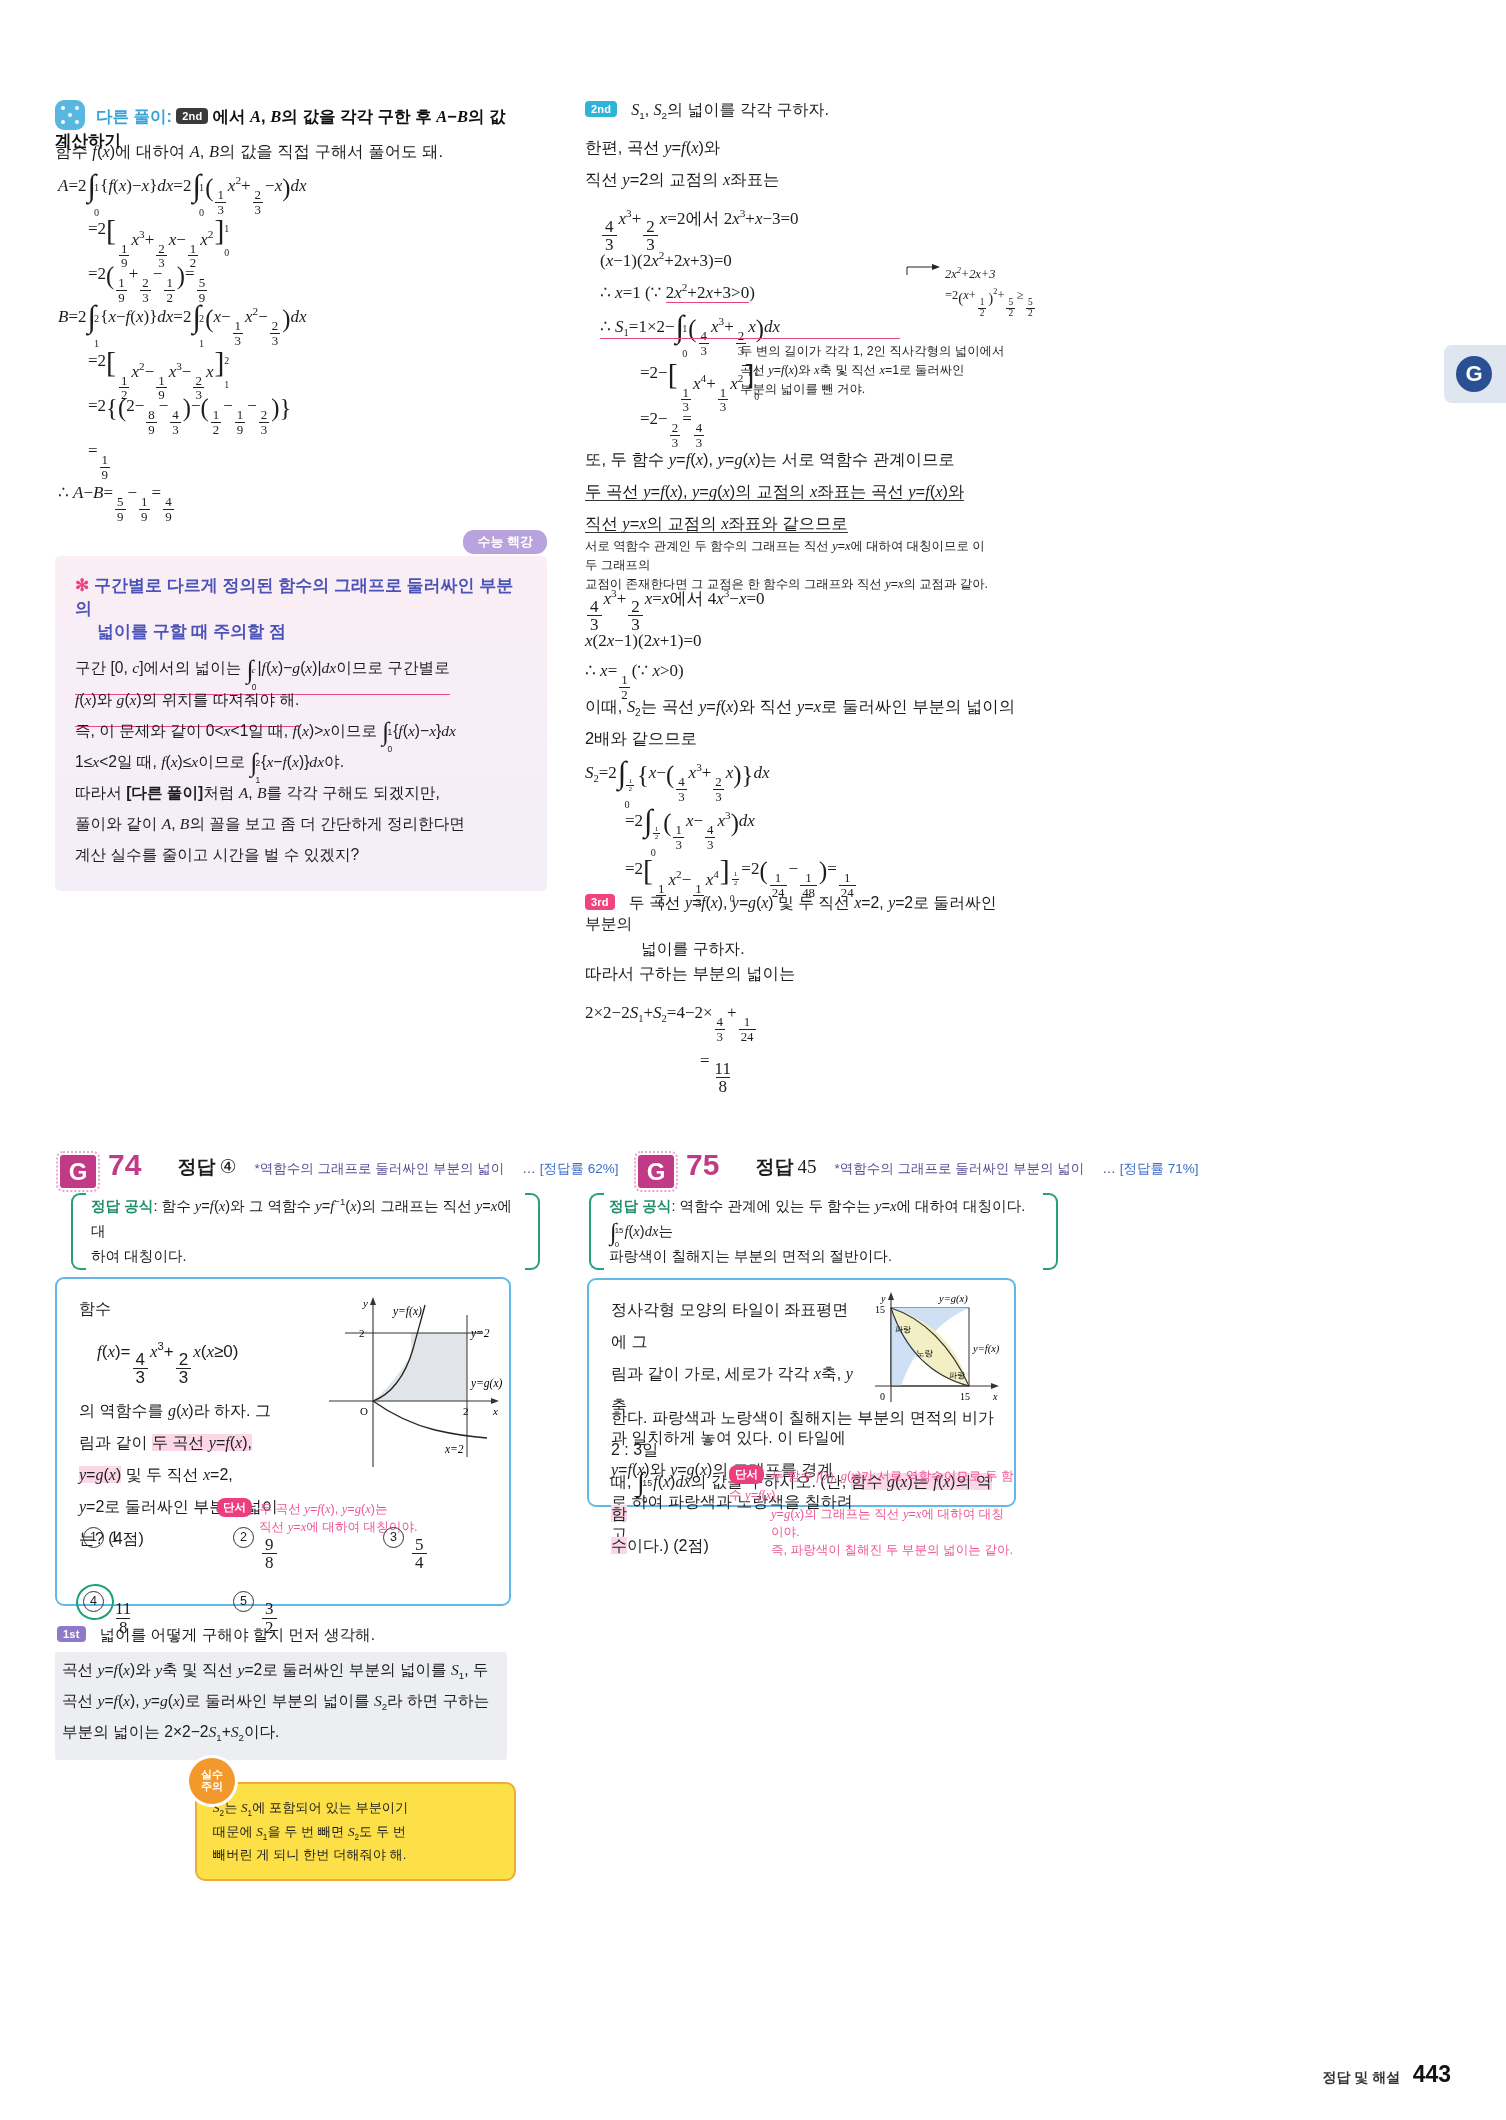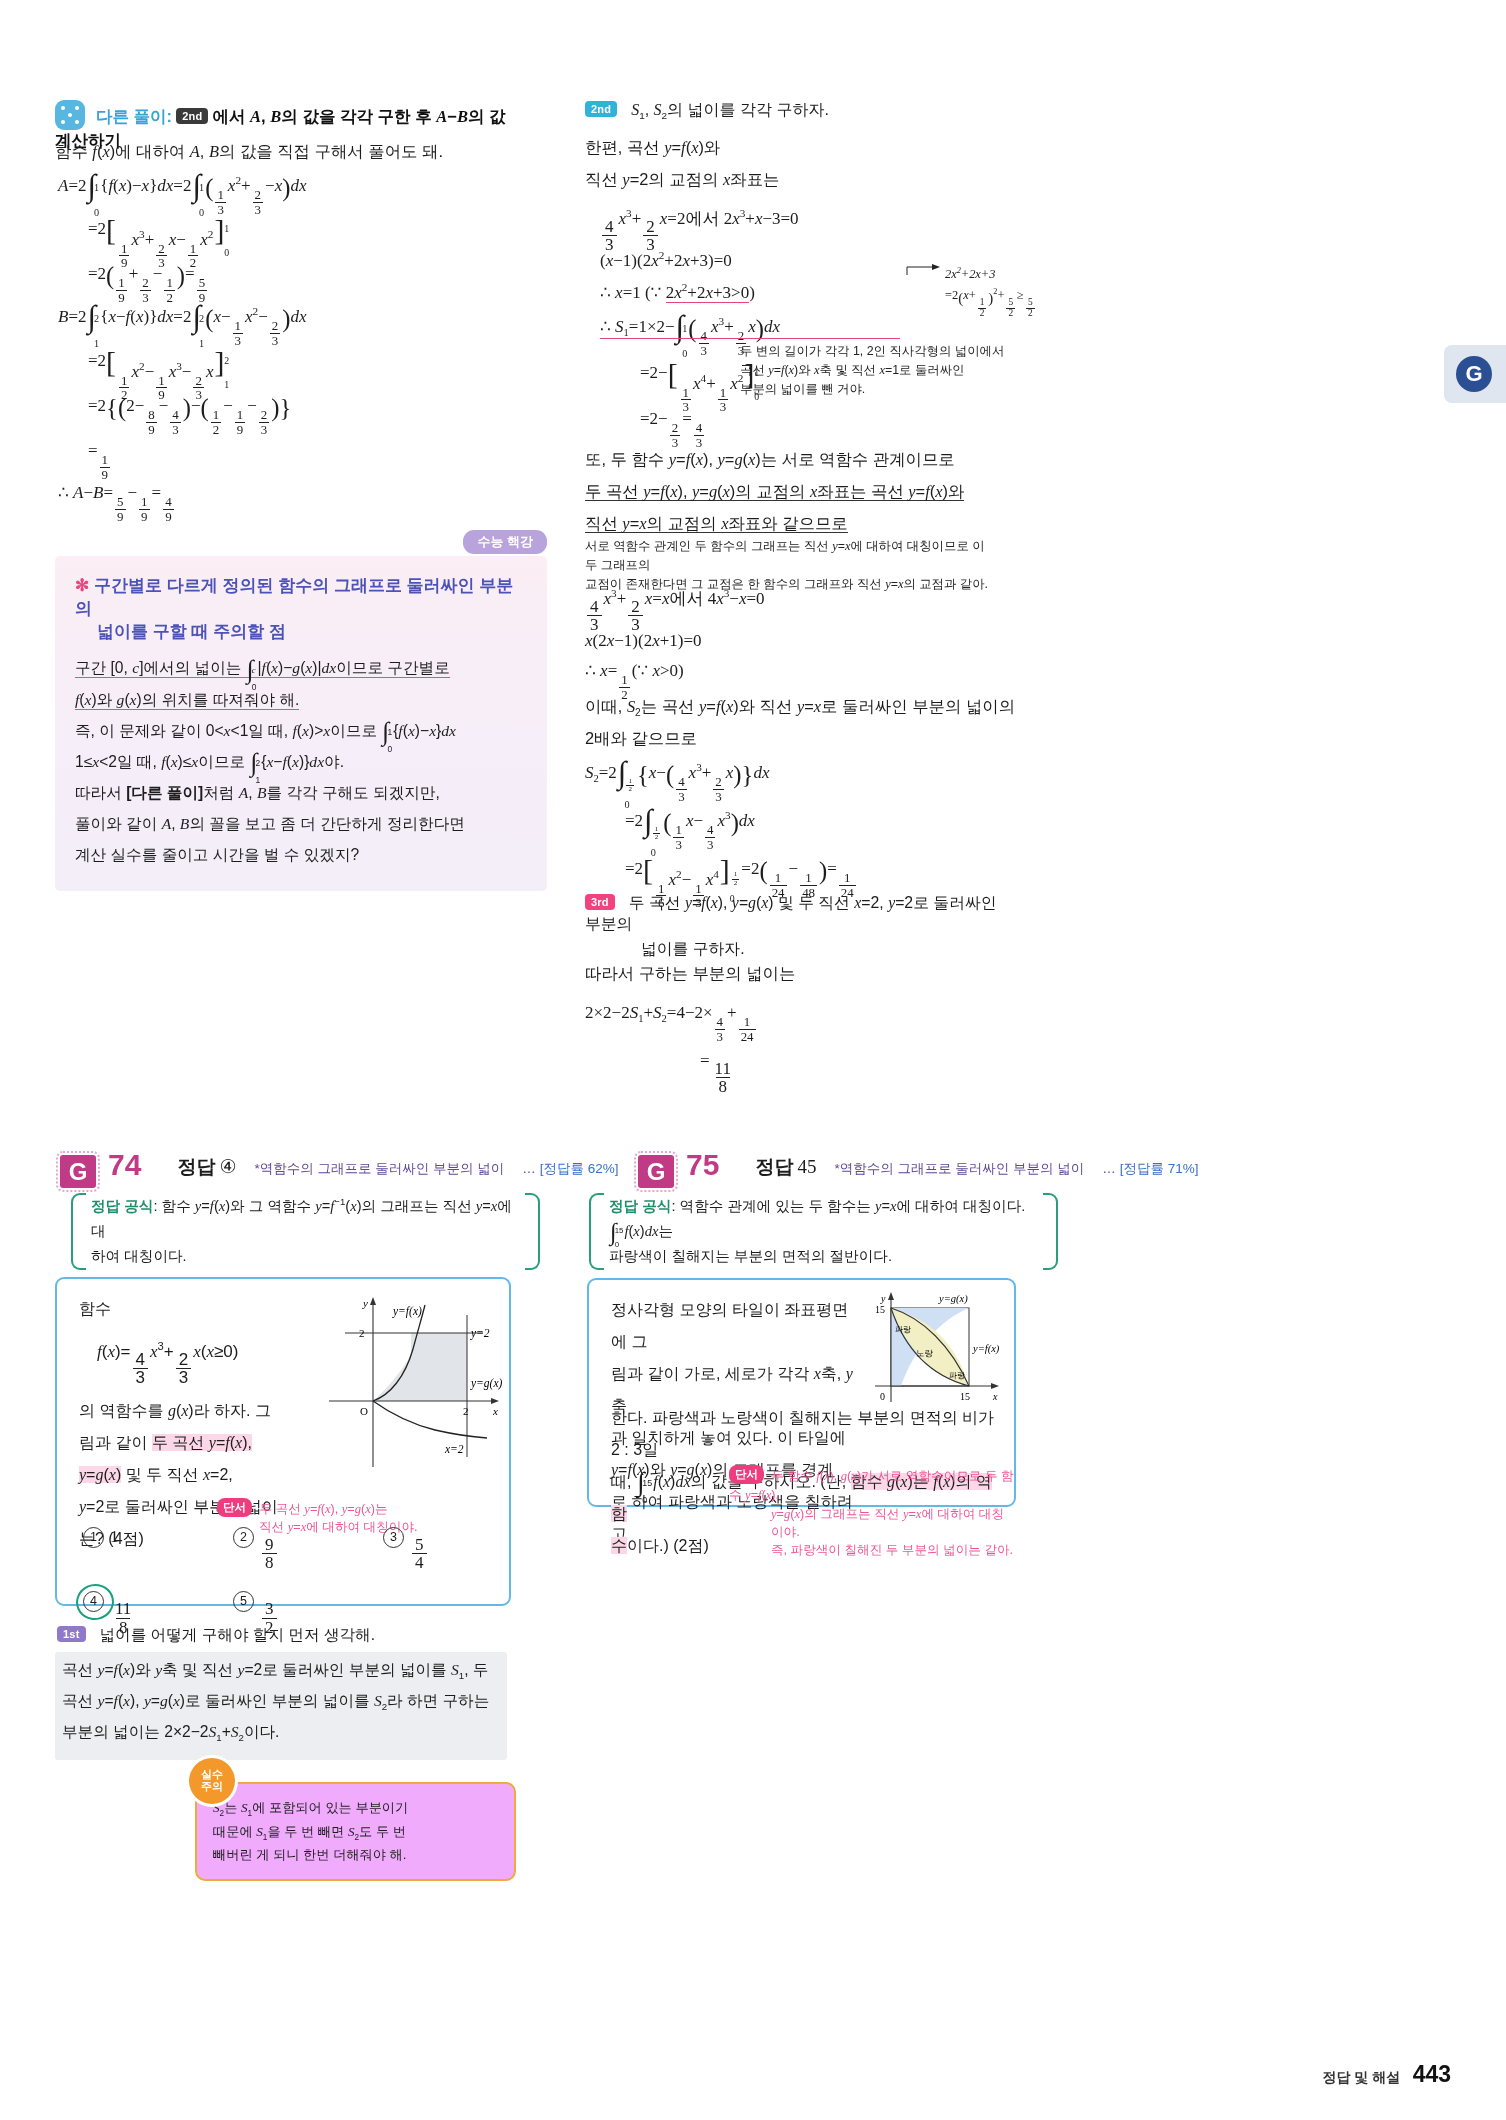--- a/index.html
+++ b/index.html
@@ -70,21 +70,21 @@
   .tipbox{position:absolute;left:55px;width:452px;
           background:linear-gradient(180deg,#fbeef5 0%,#f6eef8 55%,#f3eef8 100%);
           border-radius:5px;padding:18px 20px 20px 20px;}
   .sn-badge{position:absolute;right:0;top:-26px;background:#b9a3dd;color:#fff;
             font-family:"Liberation Sans",sans-serif;font-weight:bold;font-size:13px;
             border-radius:11px;padding:3px 14px;}
   .tip-title{color:#4b53b8;font-family:"Liberation Sans",sans-serif;font-weight:bold;
              font-size:17px;line-height:1.36;}
   .tip-title .ast{color:#e8467f;}
   .tip-body{font-size:15.6px;line-height:2.0;margin-top:9px;}
-  .ul-pink{border-bottom:1.6px solid #ef4a87;padding-bottom:1px;}
+  .ul-pink{border-bottom:1.6px solid #ef4a87;padding-bottom:18px;}
 
   
   .gbadge{display:inline-block;width:36px;height:33px;background:#c03a86;color:#fff;
           font-family:"Liberation Sans",sans-serif;font-weight:bold;font-size:24px;
           text-align:center;line-height:33px;border-radius:3px;vertical-align:-7px;
           outline:2px dotted #e9a6cd;outline-offset:2px;}
   .qnum{color:#c03a86;font-weight:bold;font-size:30px;font-family:"Liberation Sans",sans-serif;
         margin-left:8px;vertical-align:-2px;}
   .ansk{font-family:"Liberation Sans",sans-serif;font-weight:bold;font-size:19px;margin-left:32px;}
   .ansv{font-size:19px;}
@@ -115,21 +115,21 @@
         font-family:"Liberation Sans",sans-serif;vertical-align:1px;margin-right:6px;}
   .circled{position:relative;}
   .circled:after{content:"";position:absolute;left:-7px;top:-7px;width:34px;height:32px;
      border:2.4px solid #19a07c;border-radius:50%;transform:rotate(-12deg);}
 
   
   .band{position:absolute;background:#edeef2;border-radius:3px;}
   .bandtxt{font-size:15.6px;line-height:1.95;}
 
   
-  .care{position:absolute;border:2px solid #f0a93c;border-radius:10px;background:#f0abfc;
+  .care{position:absolute;border:2px solid #f0a93c;border-radius:10px;background:#fde047;
         padding:13px 16px 12px 16px;font-size:13.2px;line-height:1.72;}
   .careBadge{position:absolute;left:-8px;top:-26px;width:46px;height:46px;border-radius:50%;
        background:#f3982a;color:#fff;font-family:"Liberation Sans",sans-serif;font-weight:bold;
        font-size:11px;line-height:1.05;display:flex;align-items:center;justify-content:center;
        text-align:center;box-shadow:0 0 0 3px #fff;}
 
   
   .ann{font-size:12.4px;line-height:1.55;color:#222;}
   .annbox{position:absolute;}
 

